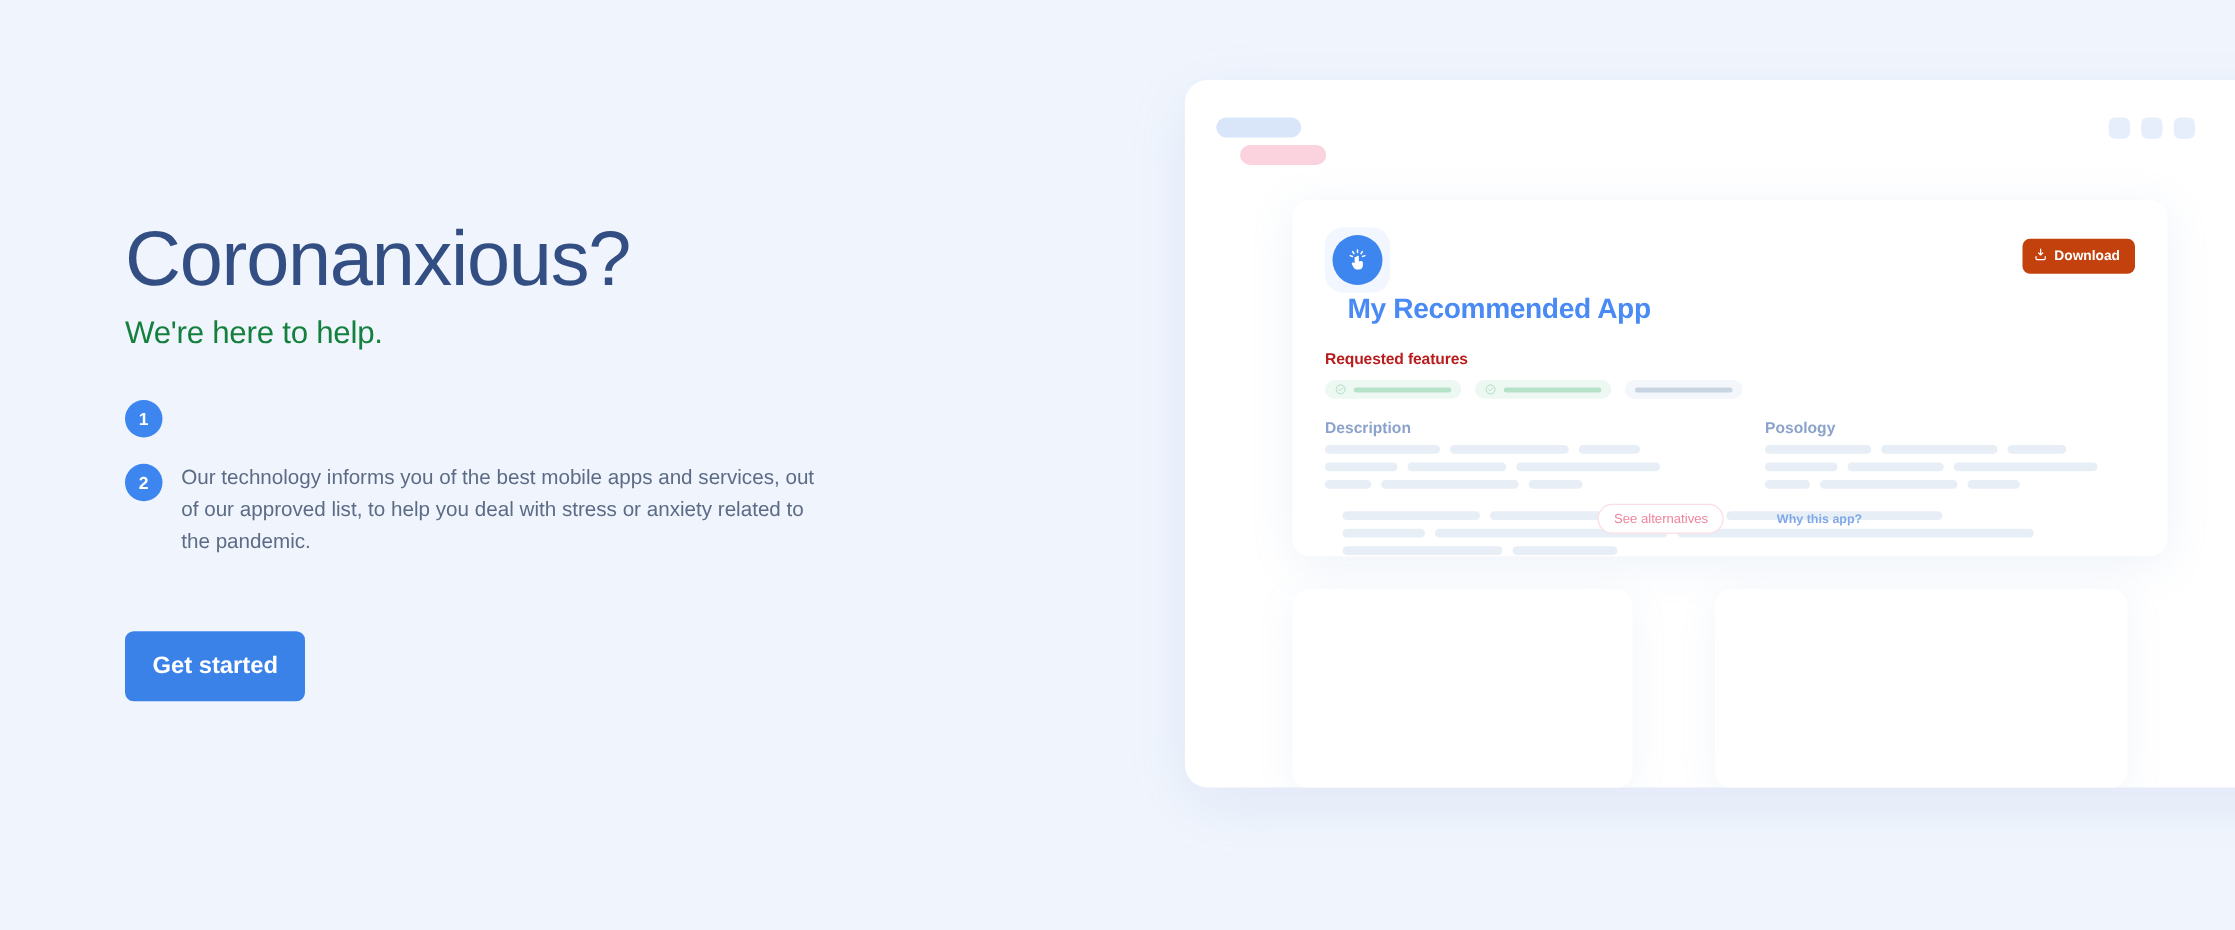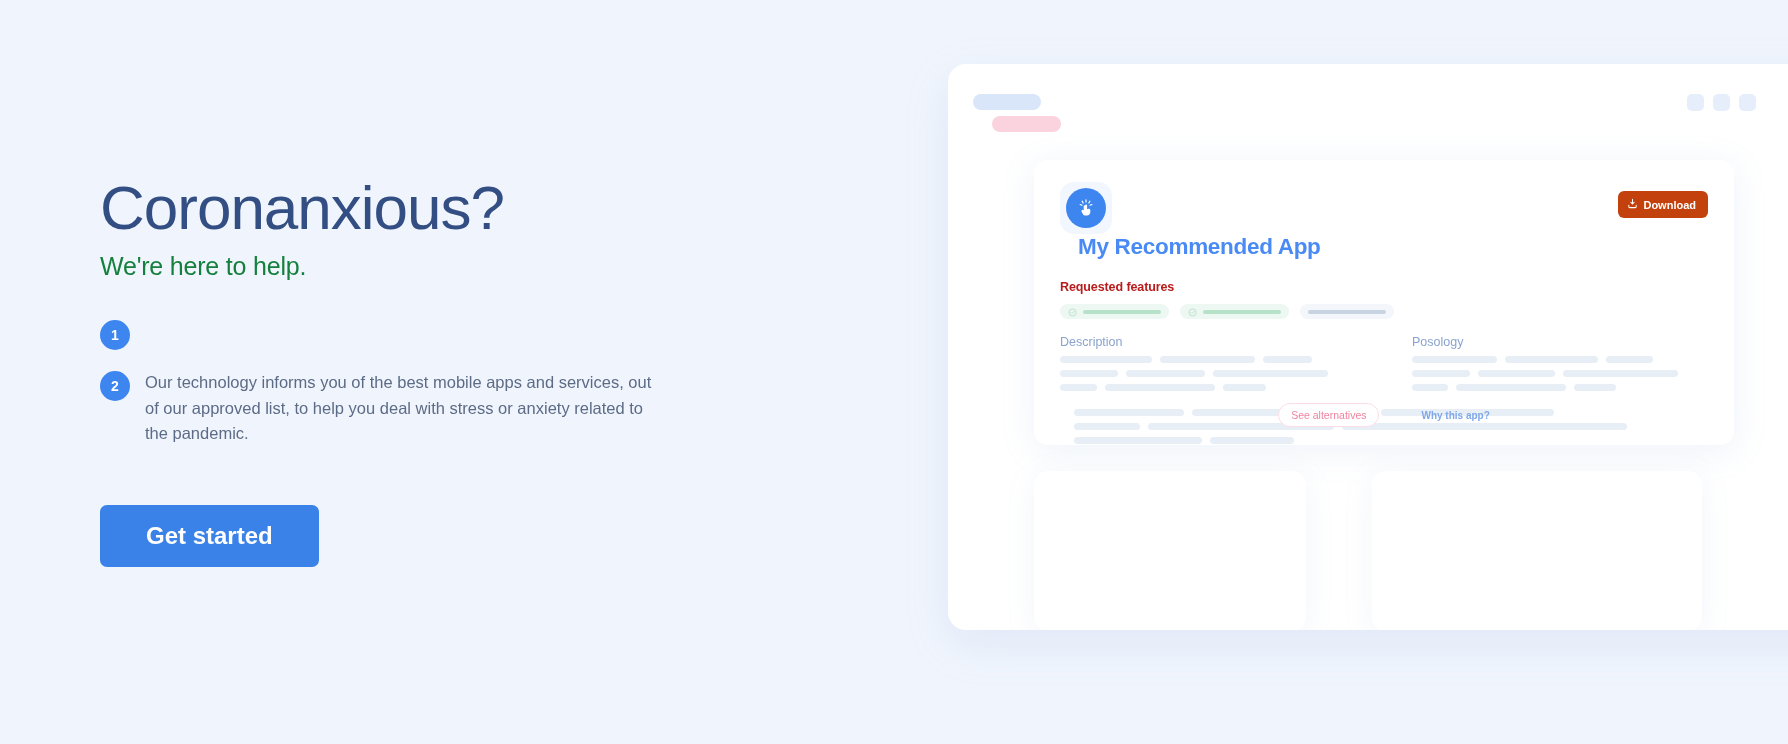--- a/index.html
+++ b/index.html
@@ -48,23 +48,23 @@
     color: #5c6b86;
     max-width: 520px;
   }
 
   .cta {
     margin-top: 38px;
     display: inline-flex;
     align-items: center; justify-content: center;
     background: #3b82e8;
     color: #ffffff;
-    font-size: 24px;
-    font-weight: 700;
-    padding: 17px 46px;
+    font-size: 19px;
+    font-weight: 700;
+    padding: 17px 22px;
     border: none;
     border-radius: 7px;
     cursor: pointer;
     font-family: "Liberation Sans", sans-serif;
   }
 
   
   .mockup {
     position: absolute;
     left: 948px; top: 64px;
@@ -148,21 +148,21 @@
   .feature-pill.ok { background: #eef8f2; }
   .feature-pill.none { background: #f3f6fa; }
   .feat-bar { height: 4px; border-radius: 2px; }
   .feature-pill.ok .feat-bar { background: #b6e2c9; width: 78px; }
   .feature-pill.none .feat-bar { background: #c9d4e2; width: 78px; }
 
   .cols { display: flex; gap: 56px; margin-top: 16px; }
   .col { flex: 1; }
   .col-label {
     font-size: 12.5px;
-    font-weight: 400;
+    font-weight: 700;
     color: #8ba3cc;
   }
   .ph-row { display: flex; gap: 8px; margin-top: 7px; }
   .ph { height: 7px; border-radius: 3.5px; background: #e8eef6; }
 
   .wide-block { margin-top: 18px; padding-left: 14px; }
 
   .card-links {
     position: absolute; left: 0; right: 0; bottom: 18px;
     display: flex; align-items: center; justify-content: center; gap: 42px;

